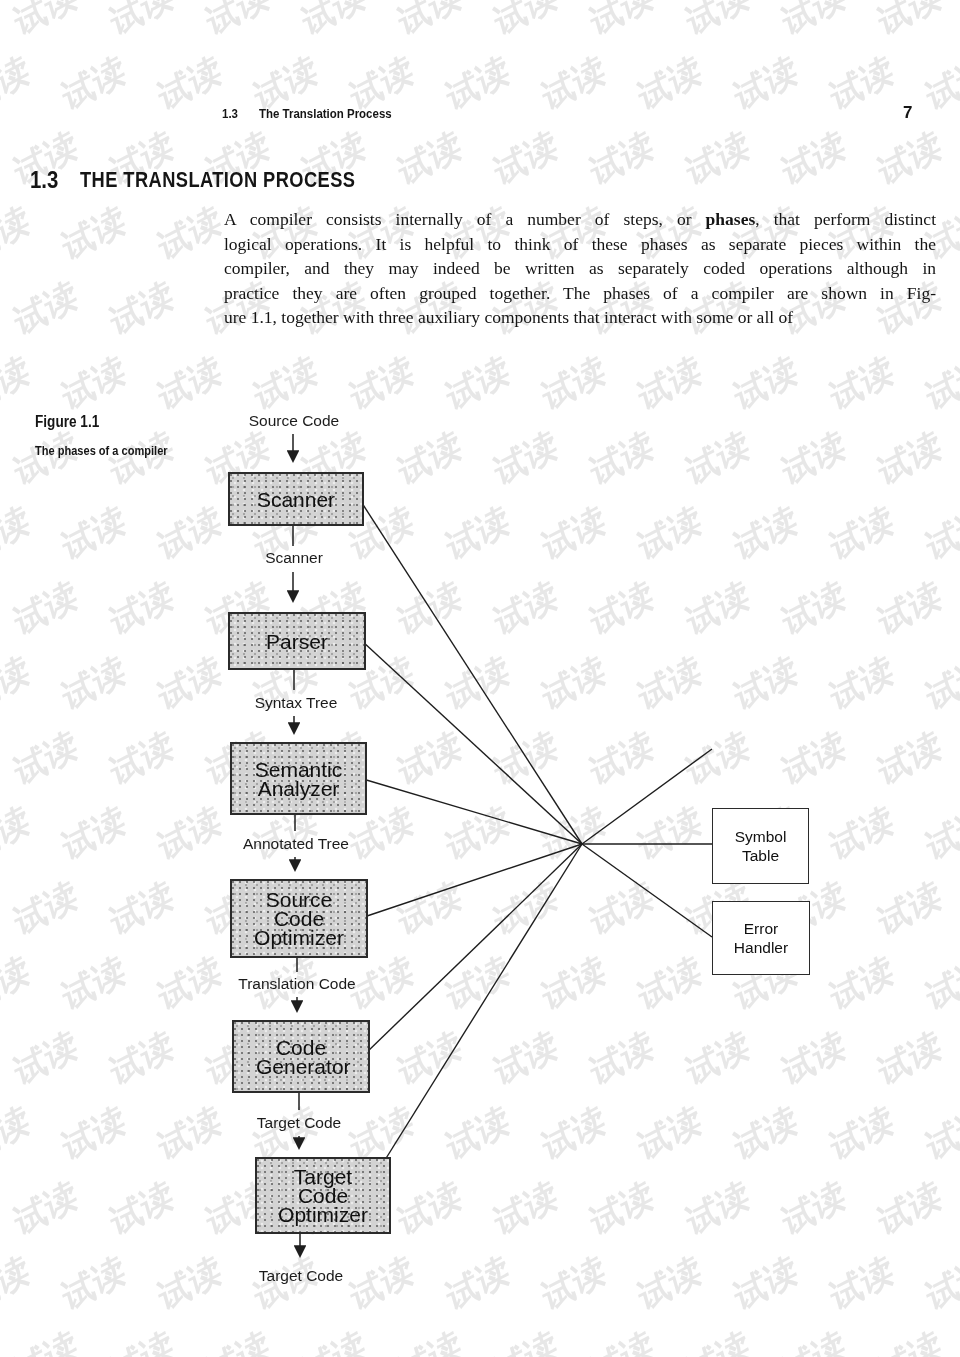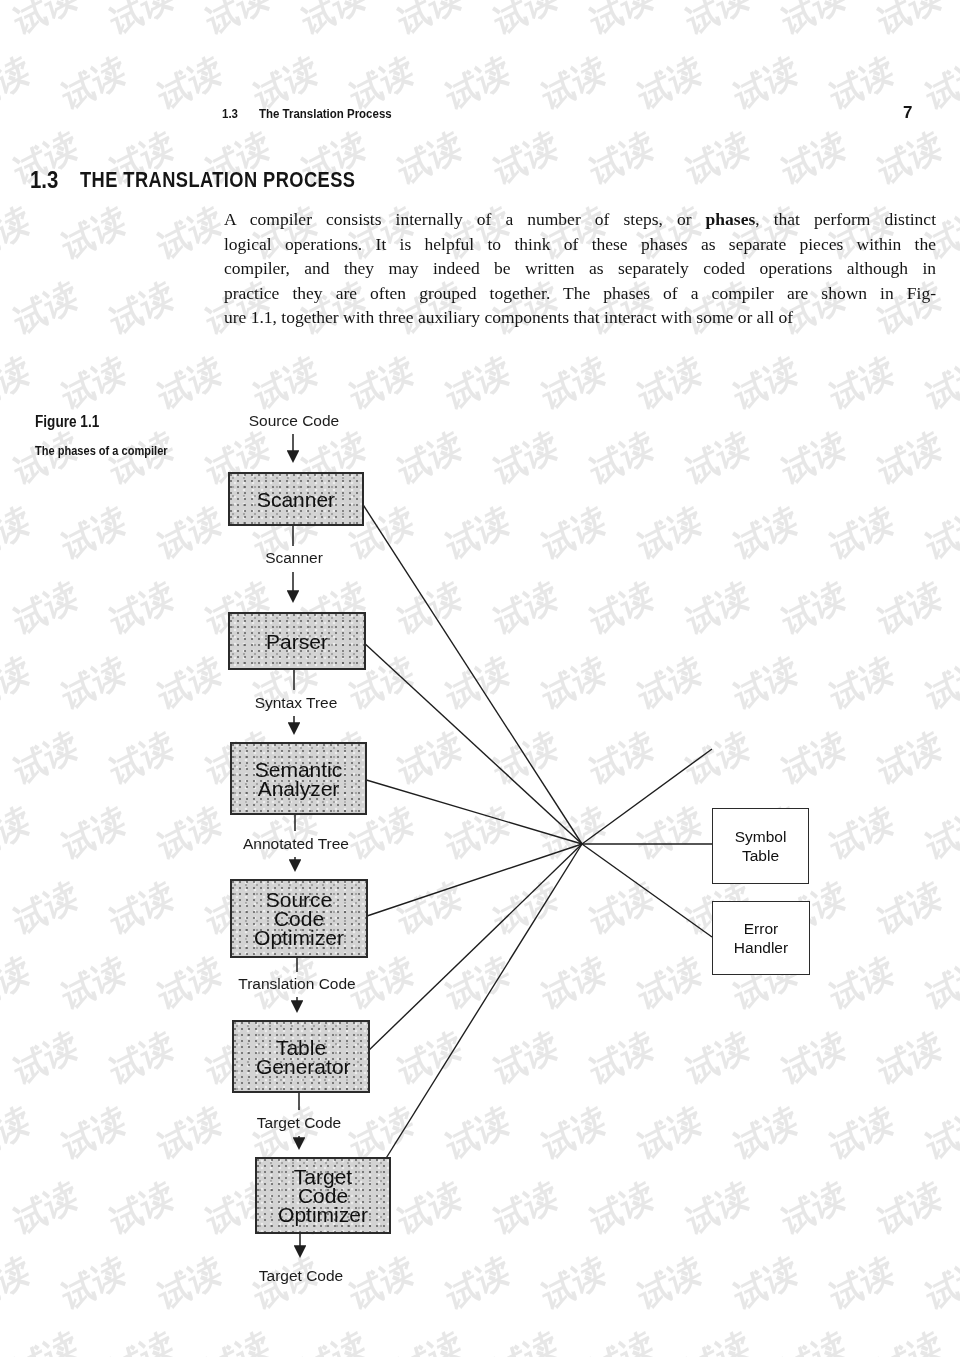--- a/index.html
+++ b/index.html
@@ -320,21 +320,21 @@
   <div class="phase-box" style="left:228px;top:612px;width:134px;height:54px;">
     <span class="wrap-span">Parser</span>
   </div>
   <div class="phase-box" style="left:230px;top:742px;width:133px;height:69px;">
     <span class="wrap-span" style="width:100px;">Semantic Analyzer</span>
   </div>
   <div class="phase-box" style="left:230px;top:879px;width:134px;height:75px;">
     <span class="wrap-span" style="width:110px;">Source Code Optimizer</span>
   </div>
   <div class="phase-box" style="left:232px;top:1020px;width:134px;height:69px;">
-    <span class="wrap-span" style="width:90px;">Table Generator</span>
+    <span class="wrap-span" style="width:90px;">Code Generator</span>
   </div>
   <div class="phase-box" style="left:233px;top:1157px;width:132px;height:73px;margin-left:22px;">
     <span class="wrap-span" style="width:110px;">Target Code Optimizer</span>
   </div>
 
   <div class="aux-box" style="left:712px;top:808px;width:95px;height:74px;">
     <span class="wrap-span" style="width:64px;">Symbol Table</span>
   </div>
   <div class="aux-box" style="left:712px;top:901px;width:96px;height:72px;">
     <span class="wrap-span" style="width:66px;">Error Handler</span>

